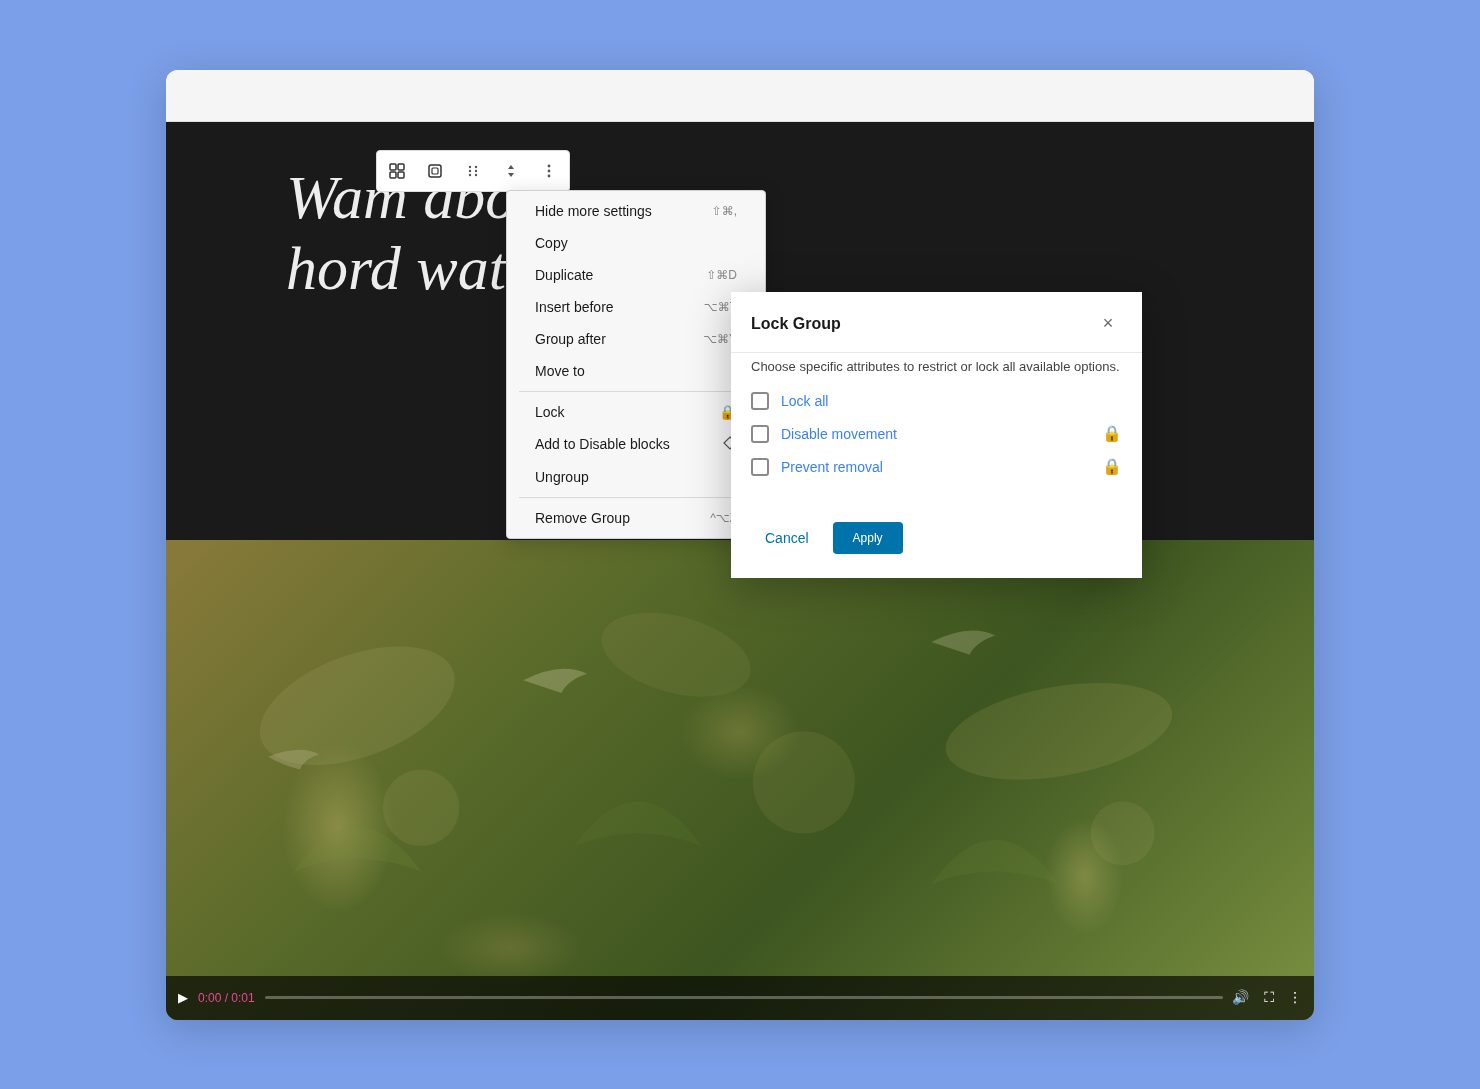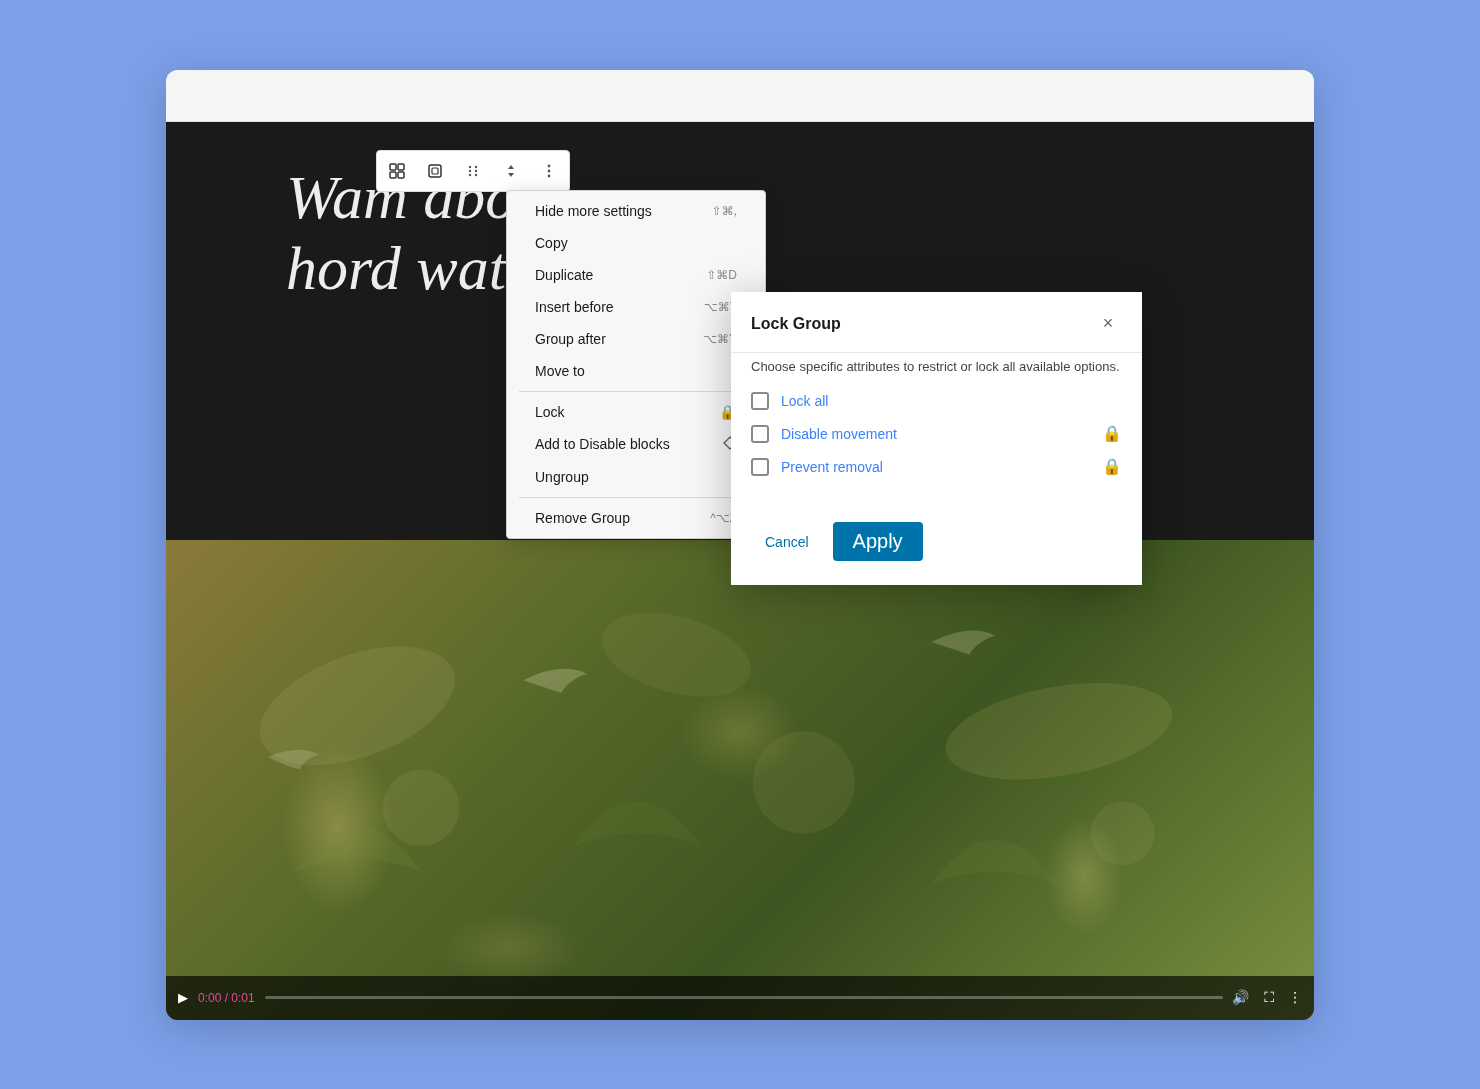--- a/index.html
+++ b/index.html
@@ -264,21 +264,21 @@
       font-weight: 500;
       cursor: pointer;
       padding: 8px 14px;
       border-radius: 4px;
     }
     .btn-apply {
       background: #0073aa;
       color: #fff;
       border: none;
       border-radius: 4px;
-      font-size: 20px;
+      font-size: 12px;
       font-weight: 500;
       cursor: pointer;
       padding: 8px 20px;
     }
     .birds-svg {
       position: absolute;
       top: 60px;
       left: 0;
       width: 100%;
       height: 60%;

